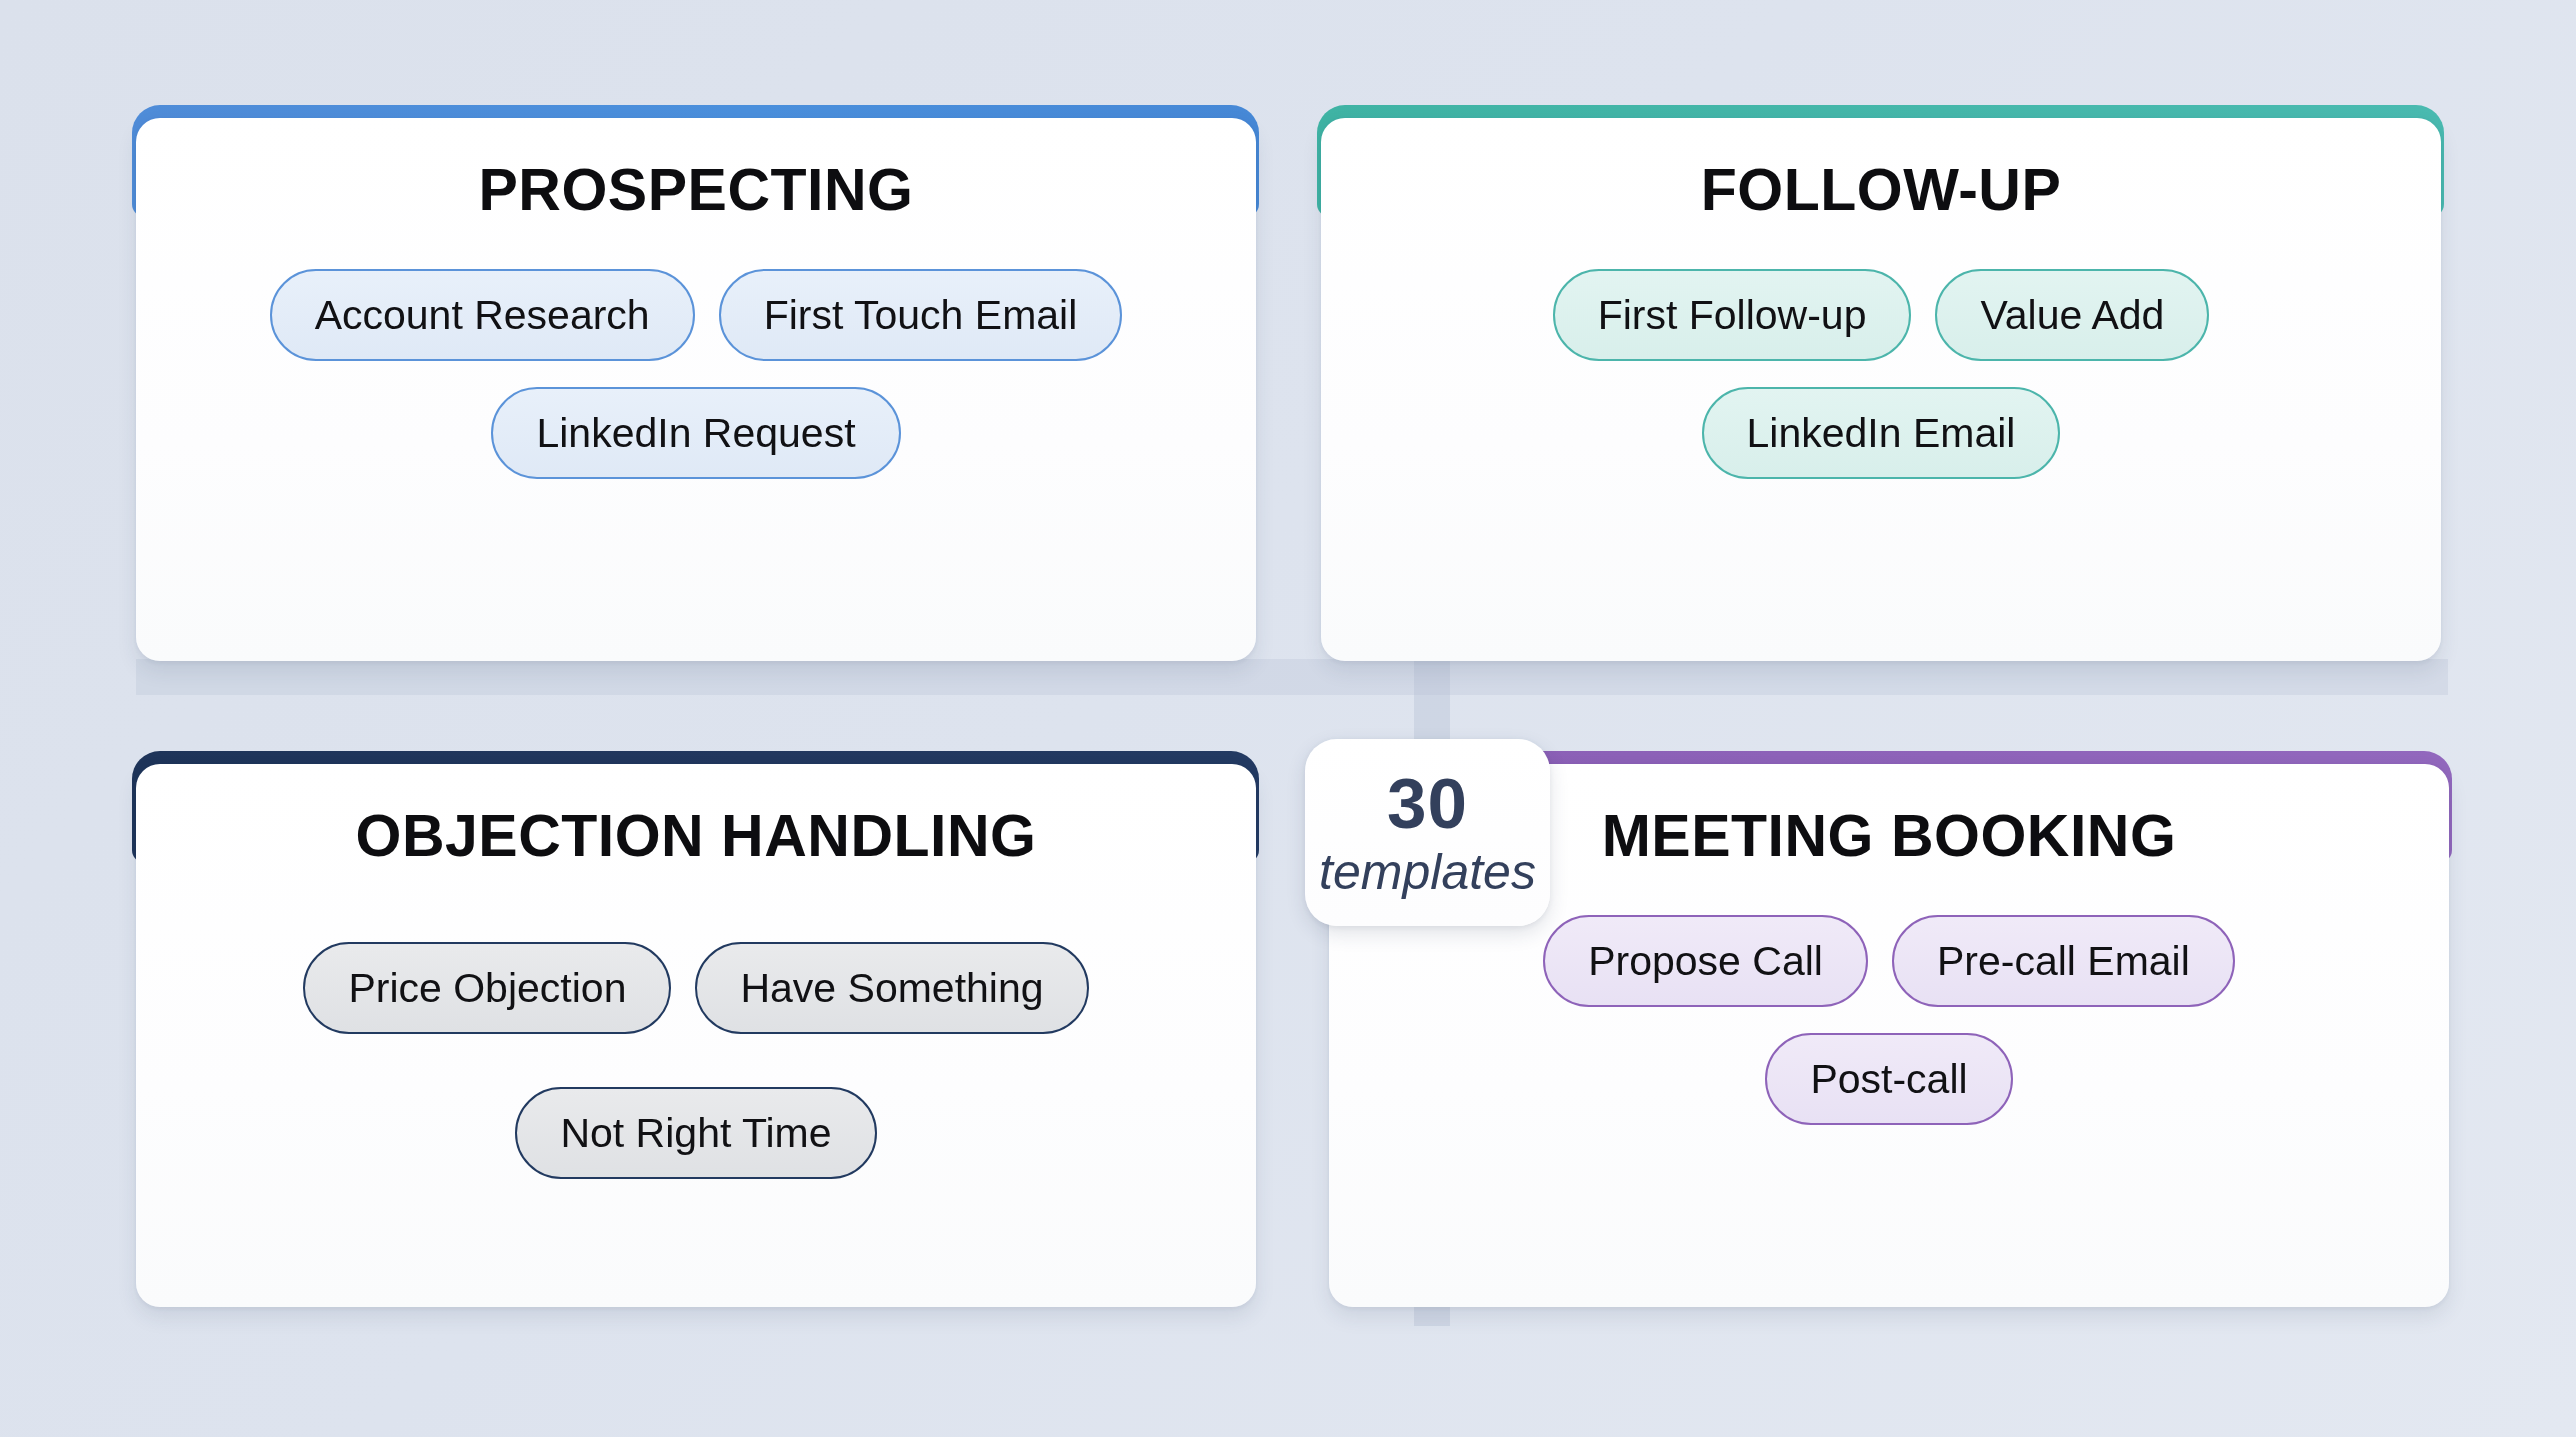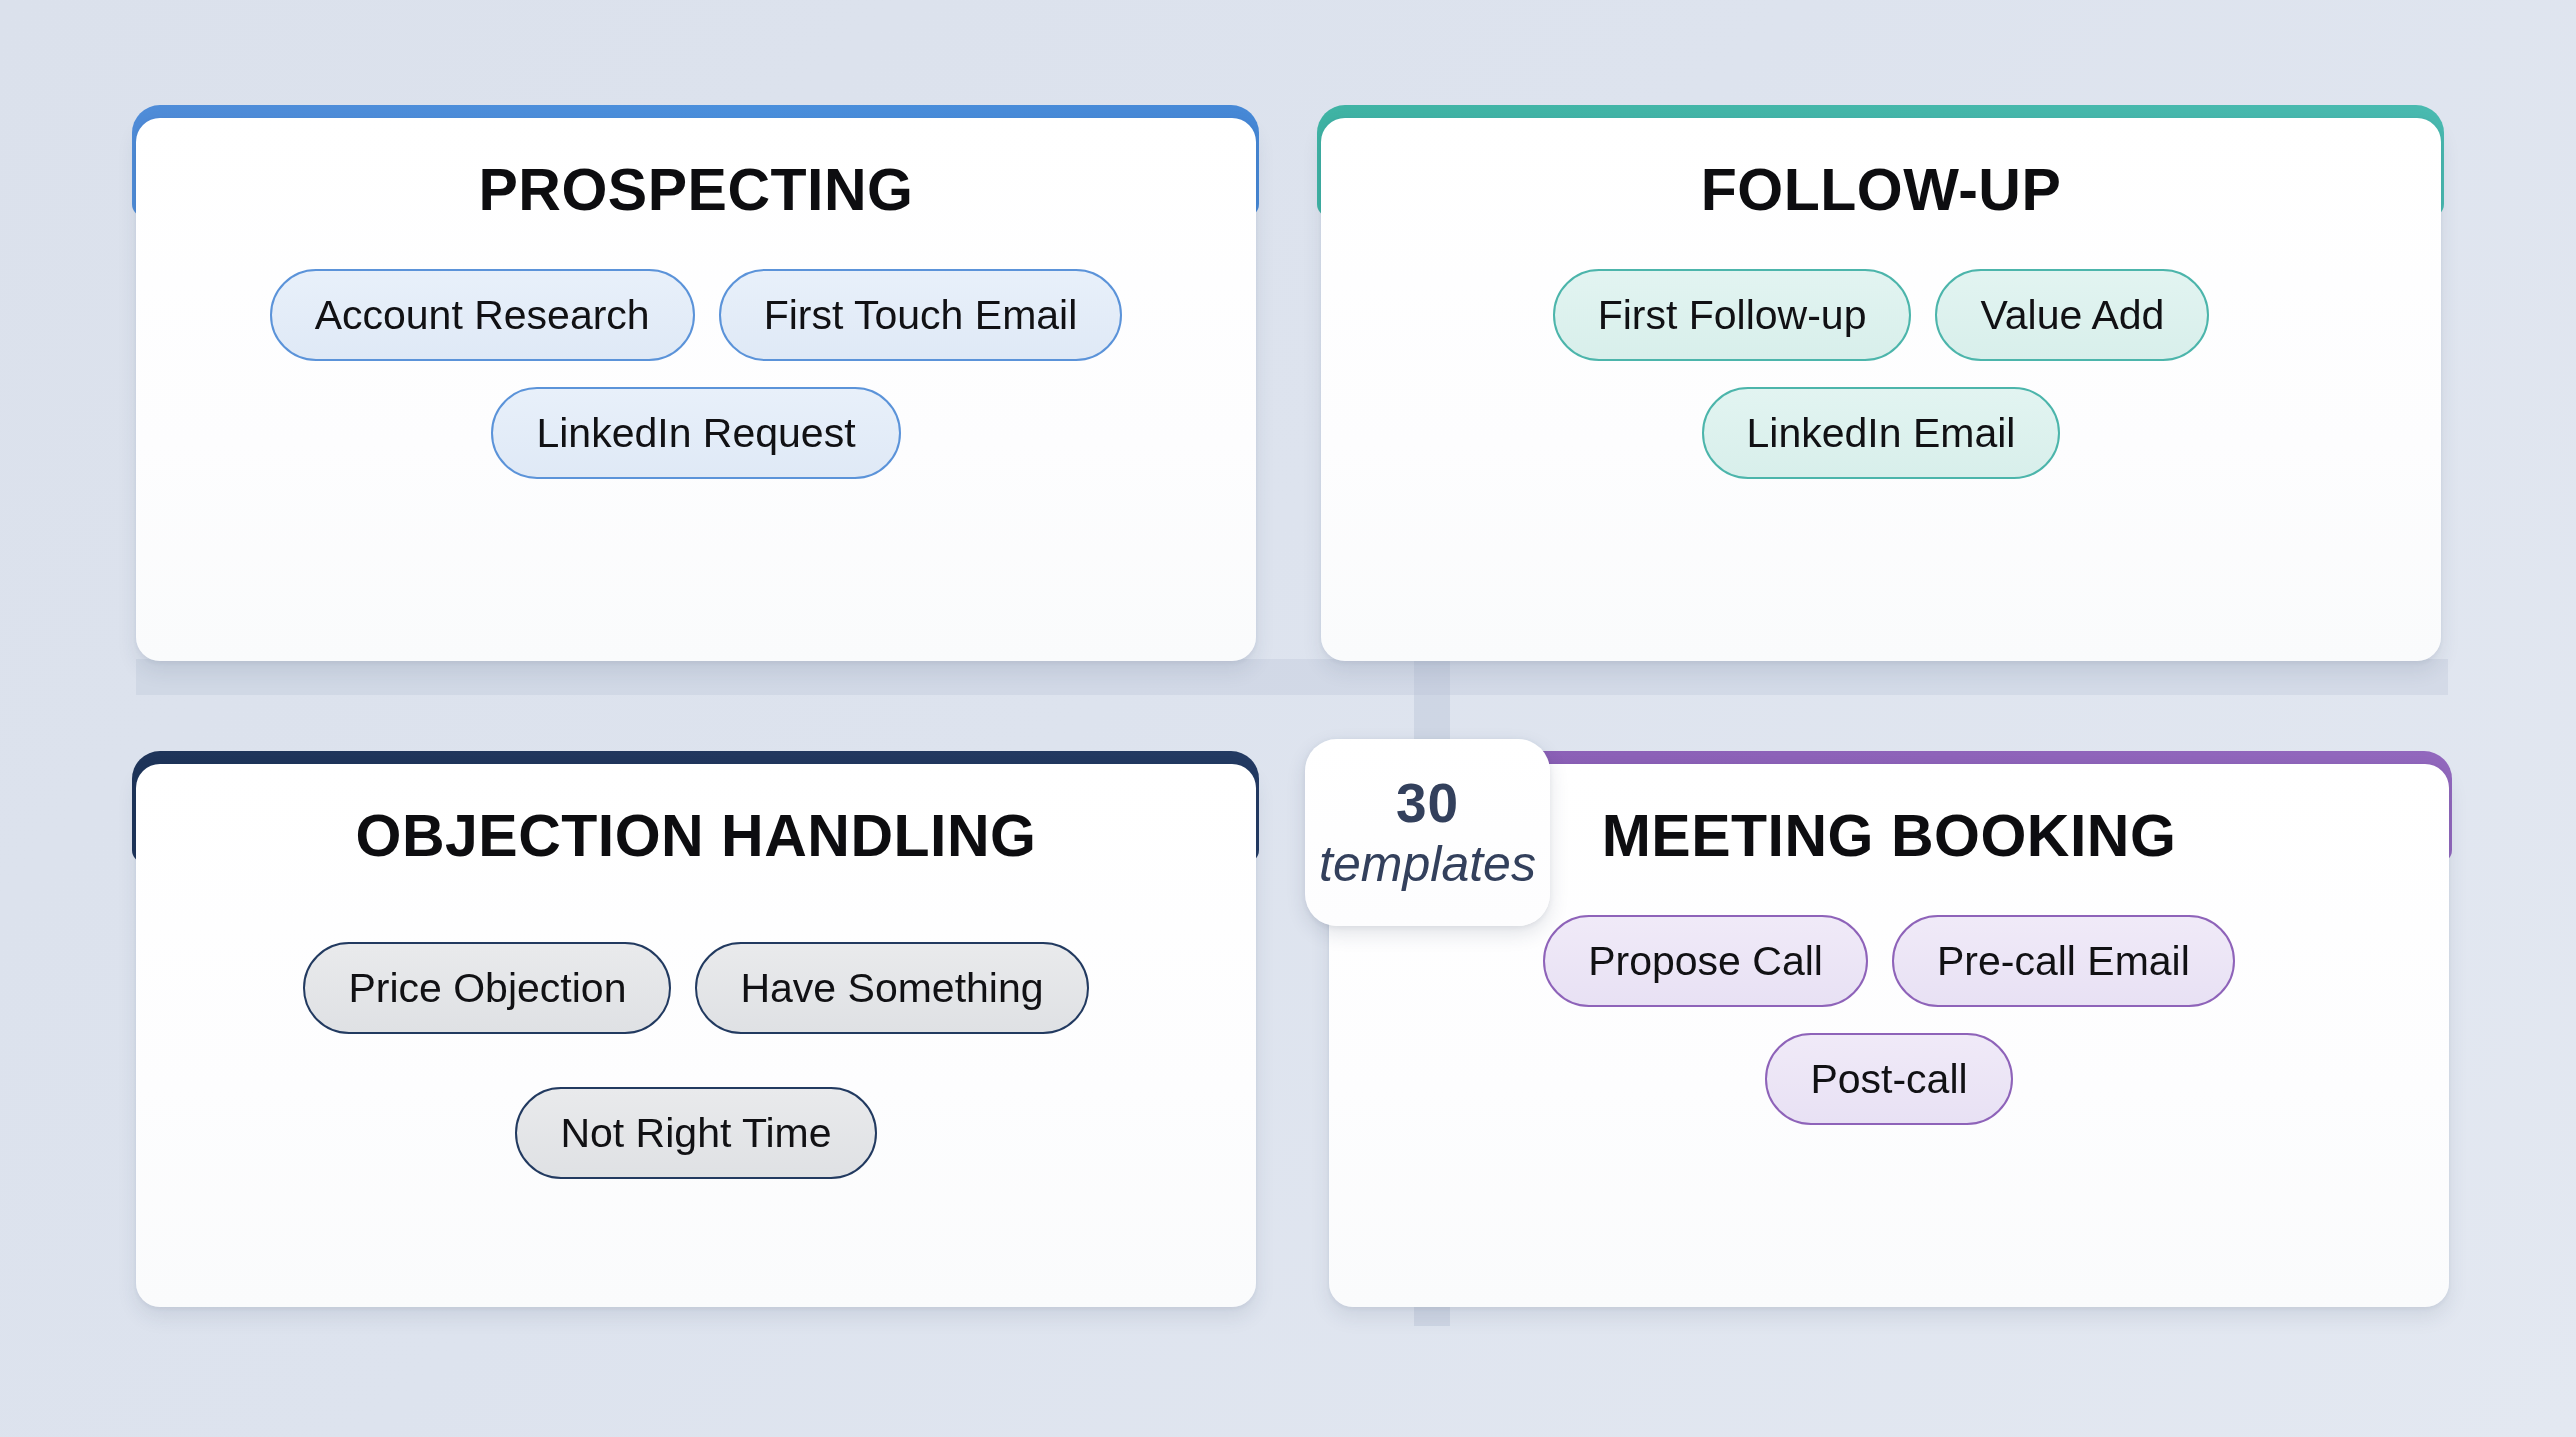--- a/index.html
+++ b/index.html
@@ -147,21 +147,21 @@
     border-radius: 32px;
     box-shadow: 0 7.5px 19px rgba(40,55,85,0.13),
                 0 1.9px 5.6px rgba(40,55,85,0.07);
     display: flex;
     flex-direction: column;
     align-items: center;
     justify-content: center;
     z-index: 20;
   }
   #count-badge .count-number {
-    font-size: 55px;
+    font-size: 71px;
     font-weight: 700;
     color: #33405c;
     line-height: 1;
     letter-spacing: 0.9px;
   }
   #count-badge .count-label {
     margin-top: 7.5px;
     font-size: 50px;
     font-weight: 400;
     color: #33405c;

